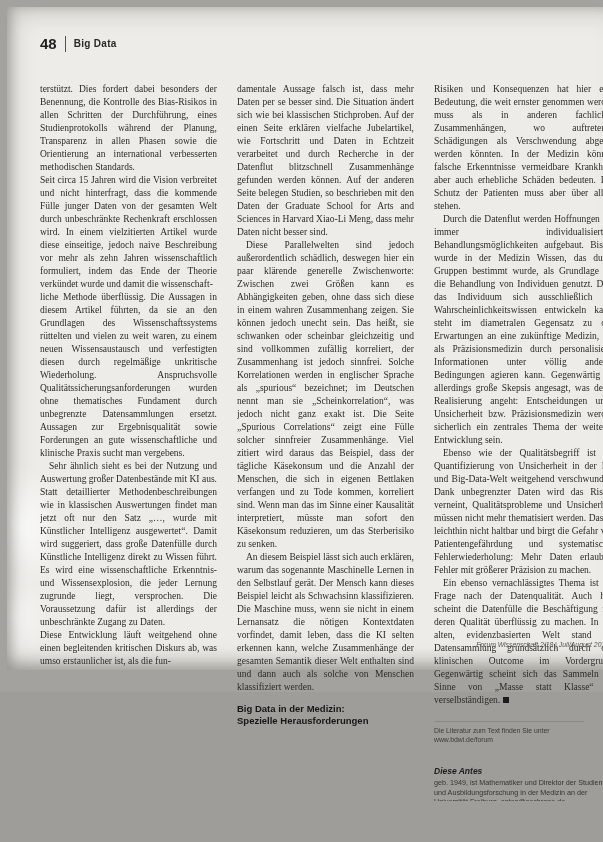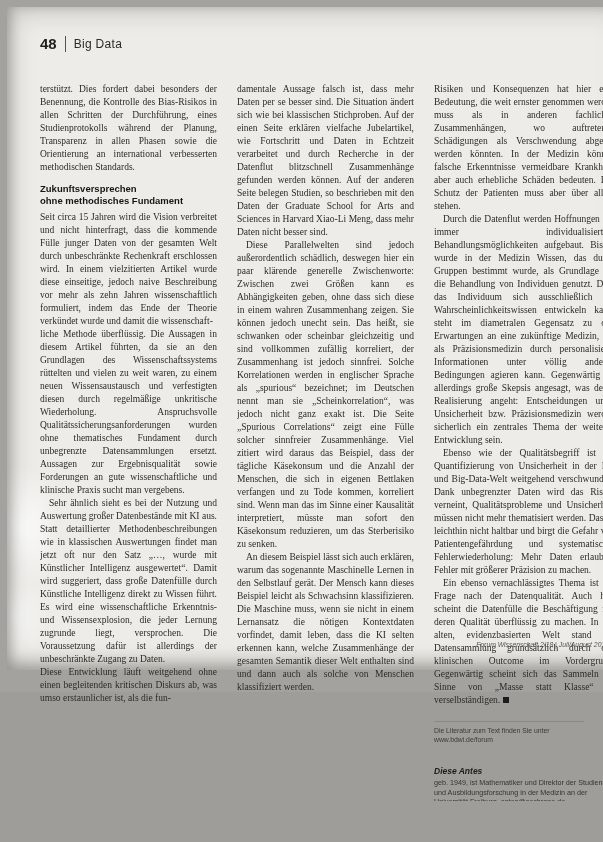--- a/index.html
+++ b/index.html
@@ -22,21 +22,21 @@
       linear-gradient(#edece8,#edece8);
     box-shadow: inset 0 0 28px rgba(95,95,88,.40), inset 0 -8px 14px rgba(95,95,88,.30), inset 4px 0 10px rgba(95,95,88,.18);
     color:#2a2a27;
   }
   .pagehead{
     position:absolute;left:33px;top:28px;display:flex;align-items:center;gap:8px;
     font-family:"Liberation Sans", sans-serif;
   }
   .pagenum{font-size:15px;font-weight:bold;color:#1d1d1b;}
   .pagehead .rule{width:1px;height:16px;background:#55554f;}
-  .section{font-size:12px;font-weight:normal;letter-spacing:.3px;color:#2a2a27;text-align:right;}
+  .section{font-size:10px;font-weight:bold;letter-spacing:.3px;color:#2a2a27;text-align:right;}
   .columns{
     position:absolute;left:33px;top:76px;display:flex;gap:20px;
   }
   .col{width:177px;height:718px;overflow:hidden;}
   .col.last{width:181px;}
   p.body{
     margin:0;font-size:9.5px;line-height:13px;text-align:justify;
     color:#2b2b28;
   }
   p.body.indent{text-indent:9px;}
@@ -74,32 +74,32 @@
     <div class="pagehead">
       <span class="pagenum">48</span>
       <span class="rule"></span>
       <span class="section">Big Data</span>
     </div>
 
     <div class="columns">
 
       <div class="col">
         <p class="body">terstützt. Dies fordert dabei besonders der Benennung, die Kontrolle des Bias-Risikos in allen Schritten der Durchführung, eines Studienprotokolls während der Planung, Transparenz in allen Phasen sowie die Orientierung an international verbesserten methodischen Standards.</p>
-        <div class="h2">Zukunftsversprechen
-ohne methodisches Fundament</div>
         <p class="body">Seit circa 15 Jahren wird die Vision verbreitet und nicht hinterfragt, dass die kommende Fülle junger Daten von der gesamten Welt durch unbeschränkte Rechenkraft erschlossen wird. In einem vielzitierten Artikel wurde diese einseitige, jedoch naive Beschreibung vor mehr als zehn Jahren wissenschaftlich formuliert, indem das Ende der Theorie verkündet wurde und damit die wissenschaft-</p>
         <p class="body">liche Methode überflüssig. Die Aussagen in diesem Artikel führten, da sie an den Grundlagen des Wissenschaftssystems rüttelten und vielen zu weit waren, zu einem neuen Wissensaustausch und verfestigten diesen durch regelmäßige unkritische Wiederholung. Anspruchsvolle Qualitätssicherungsanforderungen wurden ohne thematisches Fundament durch unbegrenzte Datensammlungen ersetzt. Aussagen zur Ergebnisqualität sowie Forderungen an gute wissenschaftliche und klinische Praxis sucht man vergebens.</p>
         <p class="body indent">Sehr ähnlich sieht es bei der Nutzung und Auswertung großer Datenbestände mit KI aus. Statt detaillierter Methodenbeschreibungen wie in klassischen Auswertungen findet man jetzt oft nur den Satz „…, wurde mit Künstlicher Intelligenz ausgewertet“. Damit wird suggeriert, dass große Datenfülle durch Künstliche Intelligenz direkt zu Wissen führt. Es wird eine wissenschaftliche Erkenntnis- und Wissensexplosion, die jeder Lernung zugrunde liegt, versprochen. Die Voraussetzung dafür ist allerdings der unbeschränkte Zugang zu Daten.</p>
         <p class="body">Diese Entwicklung läuft weitgehend ohne einen begleitenden kritischen Diskurs ab, was umso erstaunlicher ist, als die fun-</p>
       </div>
 
       <div class="col">
         <p class="body">damentale Aussage falsch ist, dass mehr Daten per se besser sind. Die Situation ändert sich wie bei klassischen Stichproben. Auf der einen Seite erklären vielfache Jubelartikel, wie Fortschritt und Daten in Echtzeit verarbeitet und durch Recherche in der Datenflut blitzschnell Zusammenhänge gefunden werden können. Auf der anderen Seite belegen Studien, so beschrieben mit den Daten der Graduate School for Arts and Sciences in Harvard Xiao-Li Meng, dass mehr Daten nicht besser sind.</p>
         <p class="body indent">Diese Parallelwelten sind jedoch außerordentlich schädlich, deswegen hier ein paar klärende generelle Zwischenworte: Zwischen zwei Größen kann es Abhängigkeiten geben, ohne dass sich diese in einem wahren Zusammenhang zeigen. Sie können jedoch unecht sein. Das heißt, sie schwanken oder scheinbar gleichzeitig und sind vollkommen zufällig korreliert, der Zusammenhang ist jedoch sinnfrei. Solche Korrelationen werden in englischer Sprache als „spurious“ bezeichnet; im Deutschen nennt man sie „Scheinkorrelation“, was jedoch nicht ganz exakt ist. Die Seite „Spurious Correlations“ zeigt eine Fülle solcher sinnfreier Zusammenhänge. Viel zitiert wird daraus das Beispiel, dass der tägliche Käsekonsum und die Anzahl der Menschen, die sich in eigenen Bettlaken verfangen und zu Tode kommen, korreliert sind. Wenn man das im Sinne einer Kausalität interpretiert, müsste man sofort den Käsekonsum reduzieren, um das Sterberisiko zu senken.</p>
         <p class="body indent">An diesem Beispiel lässt sich auch erklären, warum das sogenannte Maschinelle Lernen in den Selbstlauf gerät. Der Mensch kann dieses Beispiel leicht als Schwachsinn klassifizieren. Die Maschine muss, wenn sie nicht in einem Lernansatz die nötigen Kontextdaten vorfindet, damit leben, dass die KI selten erkennen kann, welche Zusammenhänge der gesamten Semantik dieser Welt enthalten sind und dann auch als solche von Menschen klassifiziert werden.</p>
+        <div class="h2">Big Data in der Medizin:
+Spezielle Herausforderungen</div>
       </div>
 
       <div class="col last">
         <p class="body">Risiken und Konsequenzen hat hier eine Bedeutung, die weit ernster genommen werden muss als in anderen fachlichen Zusammenhängen, wo auftretende Schädigungen als Verschwendung abgetan werden könnten. In der Medizin können falsche Erkenntnisse vermeidbare Krankheit, aber auch erhebliche Schäden bedeuten. Der Schutz der Patienten muss aber über allem stehen.</p>
         <p class="body indent">Durch die Datenflut werden Hoffnungen auf immer individualisiertere Behandlungsmöglichkeiten aufgebaut. Bisher wurde in der Medizin Wissen, das durch Gruppen bestimmt wurde, als Grundlage für die Behandlung von Individuen genutzt. Dass das Individuum sich ausschließlich am Wahrscheinlichkeitswissen entwickeln kann, steht im diametralen Gegensatz zu den Erwartungen an eine zukünftige Medizin, die als Präzisionsmedizin durch personalisierte Informationen unter völlig anderen Bedingungen agieren kann. Gegenwärtig ist allerdings große Skepsis angesagt, was deren Realisierung angeht: Entscheidungen unter Unsicherheit bzw. Präzisionsmedizin werden sicherlich ein zentrales Thema der weiteren Entwicklung sein.</p>
         <p class="body indent">Ebenso wie der Qualitätsbegriff ist die Quantifizierung von Unsicherheit in der KI- und Big-Data-Welt weitgehend verschwunden. Dank unbegrenzter Daten wird das Risiko verneint, Qualitätsprobleme und Unsicherheit müssen nicht mehr thematisiert werden. Das ist leichthin nicht haltbar und birgt die Gefahr von Patientengefährdung und systematischer Fehlerwiederholung: Mehr Daten erlauben, Fehler mit größerer Präzision zu machen.</p>
         <p class="body indent"><span>Ein ebenso vernachlässigtes Thema ist die Frage nach der Datenqualität. Auch hier scheint die Datenfülle die Beschäftigung mit deren Qualität überflüssig zu machen. In der alten, evidenzbasierten Welt stand die Datensammlung grundsätzlich durch den klinischen Outcome im Vordergrund. Gegenwärtig scheint sich das Sammeln im Sinne von „Masse statt Klasse“ zu verselbständigen.</span><span class="endmark"></span></p>
         <div class="footnote">Die Literatur zum Text finden Sie unter www.bdwi.de/forum</div>
         <div class="authorblock">
           <div class="authorname">Diese Antes</div>

